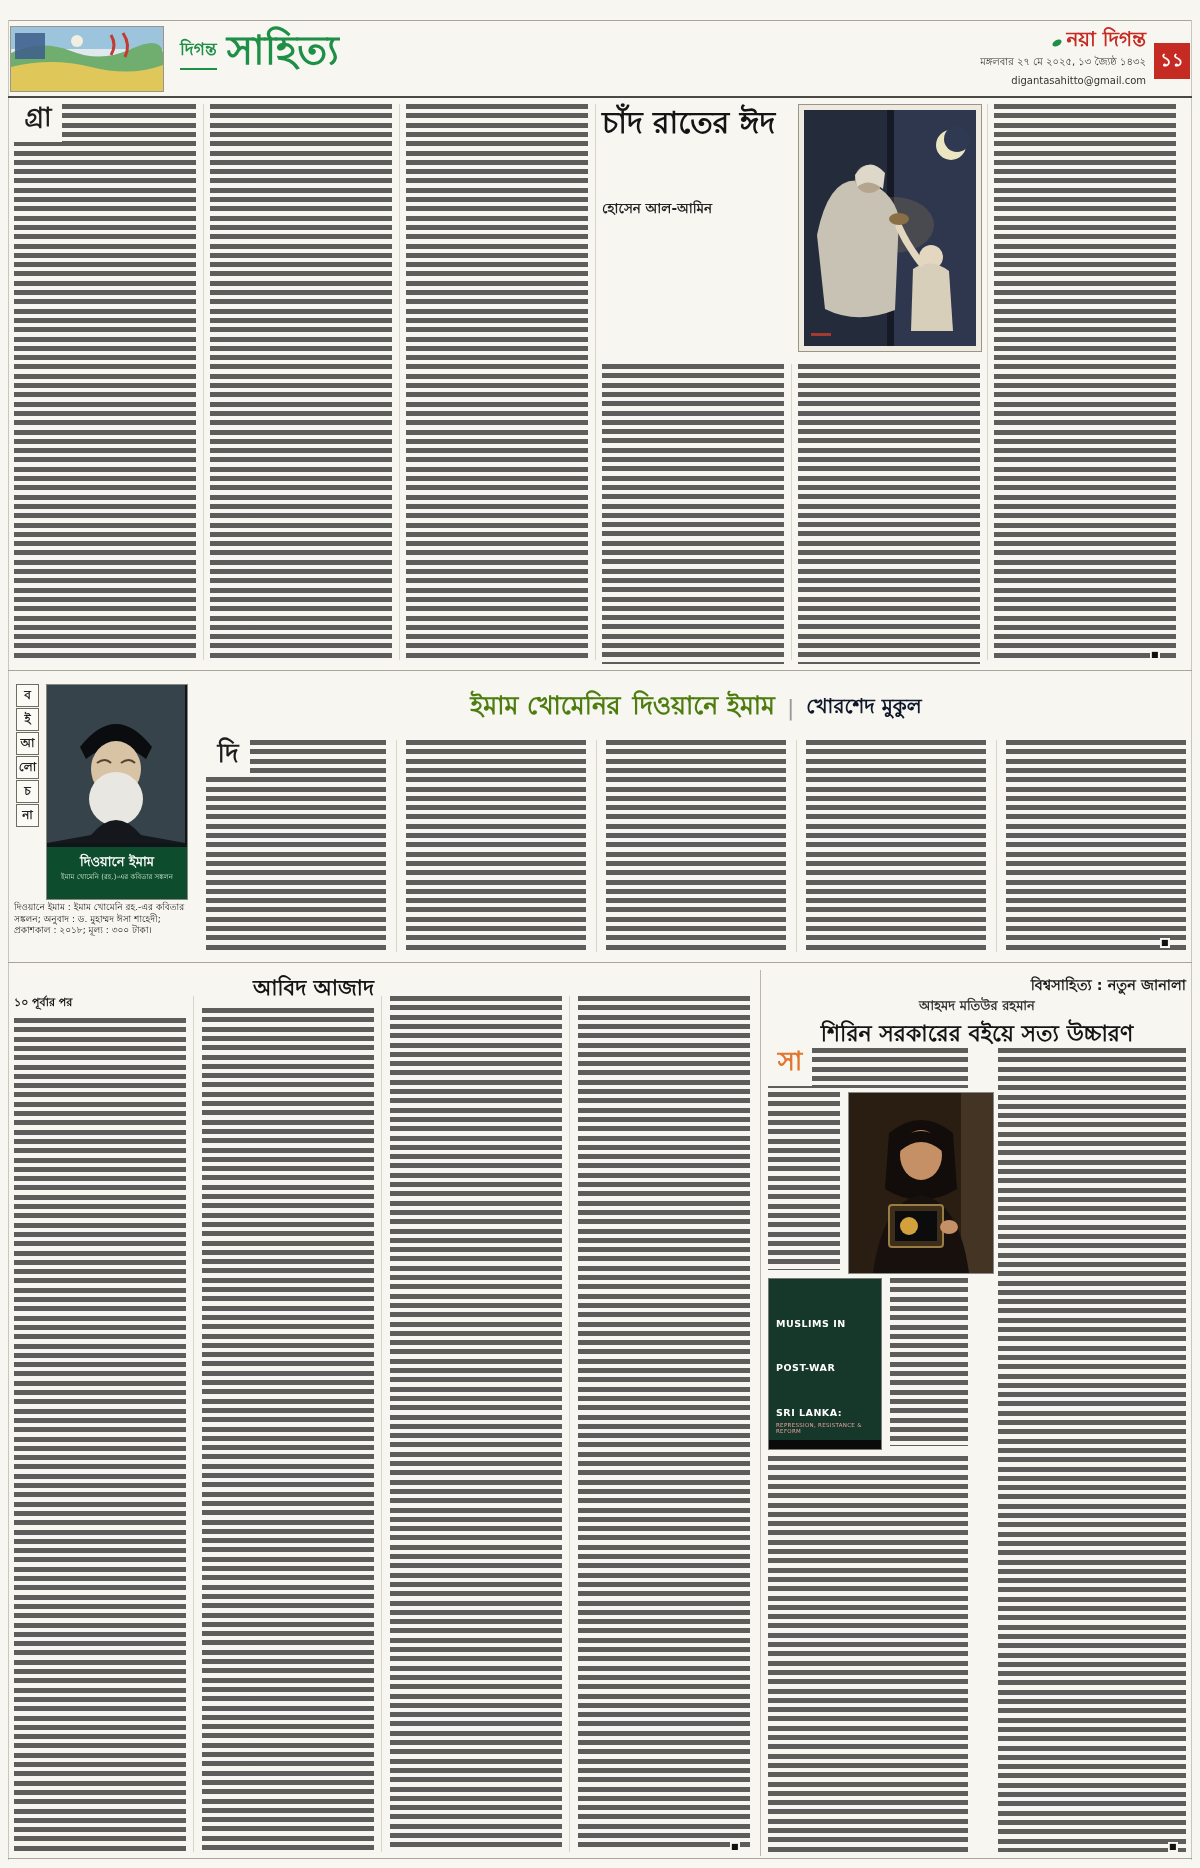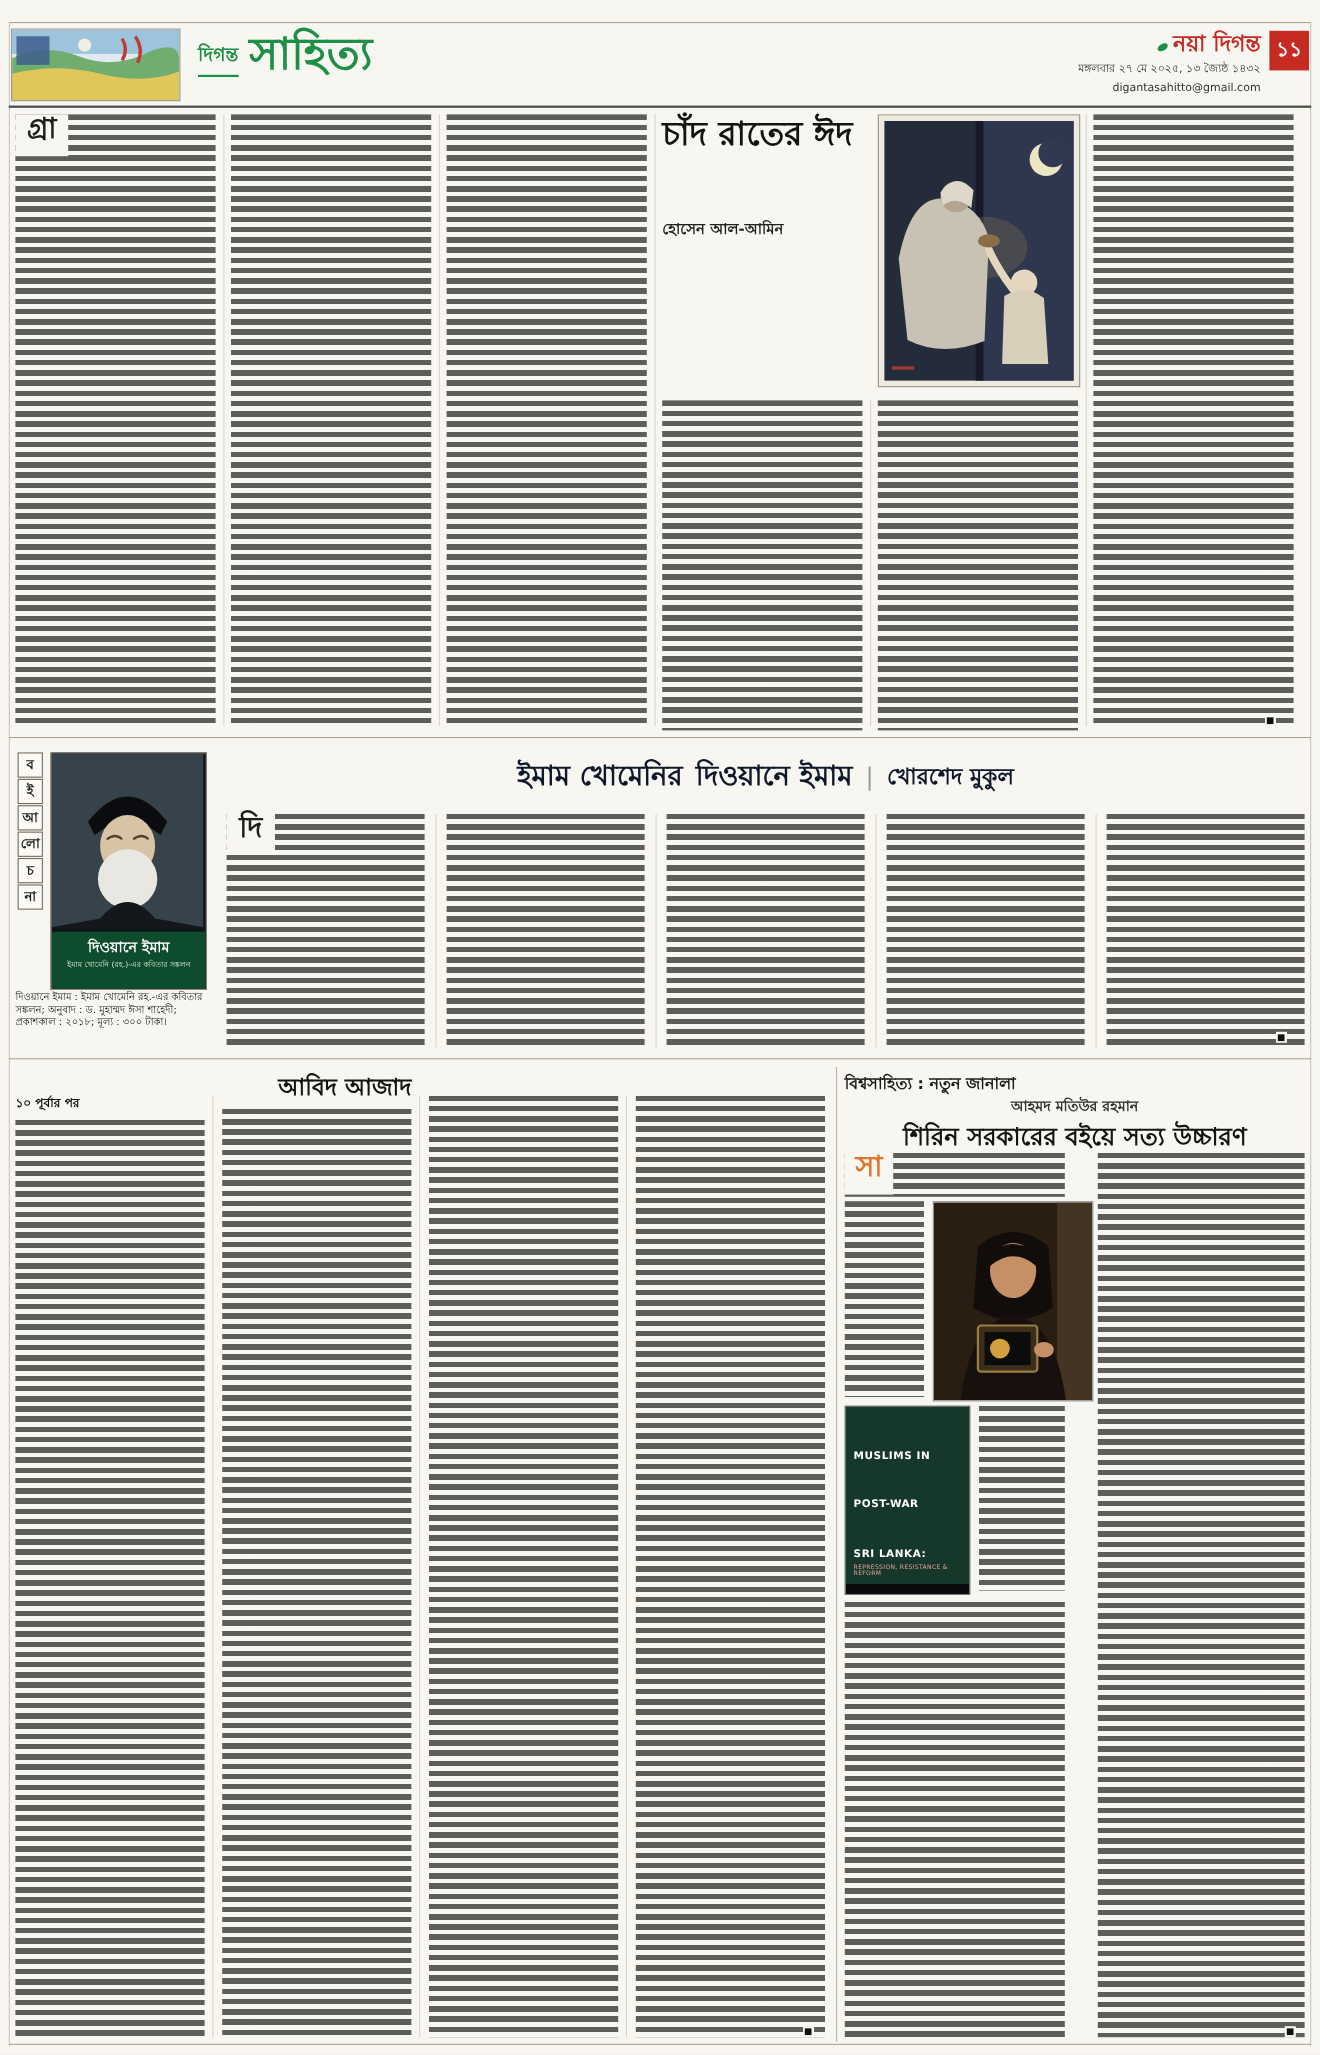--- a/index.html
+++ b/index.html
@@ -18,42 +18,42 @@
   .green{color:#1e8f47;}
   .sec-title{position:absolute;left:180px;top:30px;display:flex;align-items:flex-end;gap:10px;}
   .sec-small{font-size:17px;font-weight:700;border-bottom:2px solid #1e8f47;padding-bottom:4px;}
   .sec-large{font-size:40px;font-weight:700;line-height:1;}
   .brand-block{position:absolute;left:930px;top:28px;width:216px;text-align:right;}
   .brand{font-size:20px;font-weight:700;color:#c62b23;line-height:1.1;}
   .leaf{display:inline-block;width:10px;height:6px;background:#1e8f47;border-radius:50%;
         transform:rotate(-30deg);margin-right:4px;}
   .dateline{font-size:10px;color:#333;margin-top:4px;}
   .email{font-size:10px;color:#333;margin-top:4px;}
-  .pagenum{position:absolute;left:1154px;top:28px;width:36px;height:36px;background:#c62b23;
+  .pagenum{position:absolute;left:1154px;top:43px;width:36px;height:36px;background:#c62b23;
            color:#fff;font-size:18px;font-weight:700;display:flex;align-items:center;justify-content:center;}
   .h-lead{position:absolute;font-size:30px;font-weight:700;color:#141414;line-height:1.12;}
   .byline{position:absolute;font-size:13.5px;font-weight:700;color:#222;}
   .art-frame{position:absolute;border:1px solid #99958a;background:#efeadf;}
   .review-head{position:absolute;left:206px;top:684px;width:980px;height:46px;display:flex;
                align-items:center;justify-content:center;gap:12px;}
-  .review-head .main{font-size:25px;font-weight:700;color:#0f172a;}
+  .review-head .main{font-size:25px;font-weight:700;color:#4d7c0f;}
   .review-head .bar{font-size:22px;color:#999;font-weight:400;}
   .review-head .by{font-size:20px;font-weight:700;color:#0f172a;}
   .tile{position:absolute;width:21px;height:21px;border:1px solid #6f6c63;background:#fbfaf5;
         font-size:12px;font-weight:700;color:#222;display:flex;align-items:center;justify-content:center;}
   .cover1{position:absolute;left:46px;top:684px;width:140px;height:214px;border:1px solid #8a877d;
           background:#10151a;overflow:hidden;}
   .cover1-band{height:54px;background:#0d4c2c;color:#fff;text-align:center;padding-top:7px;box-sizing:border-box;}
   .cover1-band .t{font-size:13px;font-weight:700;line-height:1.2;}
   .cover1-band .s{font-size:7px;color:#cfe8d4;margin-top:3px;line-height:1.3;padding:0 4px;}
   .caption{position:absolute;left:14px;top:902px;width:182px;font-size:9px;line-height:1.3;color:#1c1c1c;}
   .serial-label{position:absolute;left:14px;top:994px;font-size:11px;font-weight:700;color:#111;}
   .h-serial{position:absolute;left:202px;top:972px;width:172px;text-align:right;
             font-size:21px;font-weight:700;color:#141414;}
-  .kicker{position:absolute;left:768px;top:974px;width:418px;text-align:left;
+  .kicker{position:absolute;left:768px;top:974px;width:418px;text-align:right;
           font-size:14.5px;font-weight:700;color:#1b1b1b;}
   .wl-byline{position:absolute;left:768px;top:996px;width:418px;text-align:center;
              font-size:13px;font-weight:700;color:#333;}
   .h-world{position:absolute;left:768px;top:1016px;width:418px;text-align:center;
            font-size:22px;font-weight:700;color:#141414;}
   .cover2{position:absolute;left:768px;top:1278px;width:114px;height:172px;background:#16382a;
           border:1px solid #777;box-sizing:border-box;padding:7px 7px 0;overflow:hidden;}
   .cover2 .t{font-size:9.5px;font-weight:700;color:#fff;letter-spacing:.5px;line-height:1.3;margin-top:32px;}
   .cover2 .s{font-size:5.5px;color:#e8a0a0;margin-top:3px;letter-spacing:.3px;}
   .cover2 .bar{position:absolute;left:0;bottom:0;width:100%;height:9px;background:#0a0a0a;}

